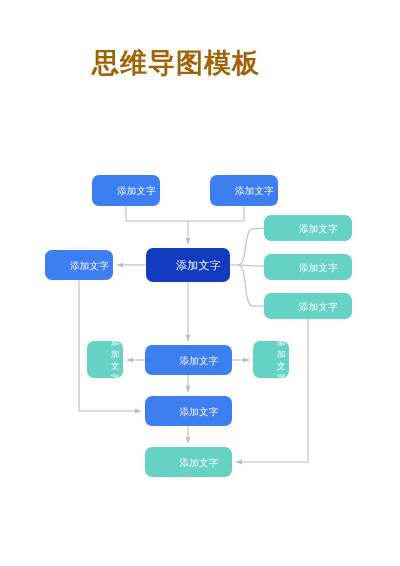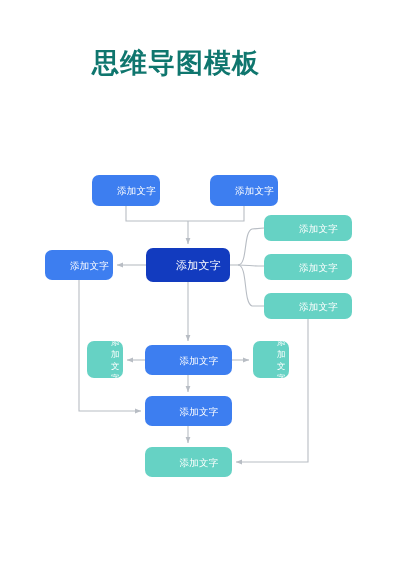--- a/index.html
+++ b/index.html
@@ -20,21 +20,21 @@
     background: #ffffff;
   }
   #title {
     position: absolute;
     left: 0;
     top: 46px;
     width: 352px;
     text-align: center;
     font-size: 27px;
     font-weight: bold;
-    color: #0f766e;
+    color: #a16207;
     letter-spacing: 1px;
     line-height: 34px;
     font-family: "DejaVu Sans", "Liberation Sans", sans-serif;
   }
   #connectors {
     position: absolute;
     left: 0;
     top: 0;
     width: 400px;
     height: 566px;

